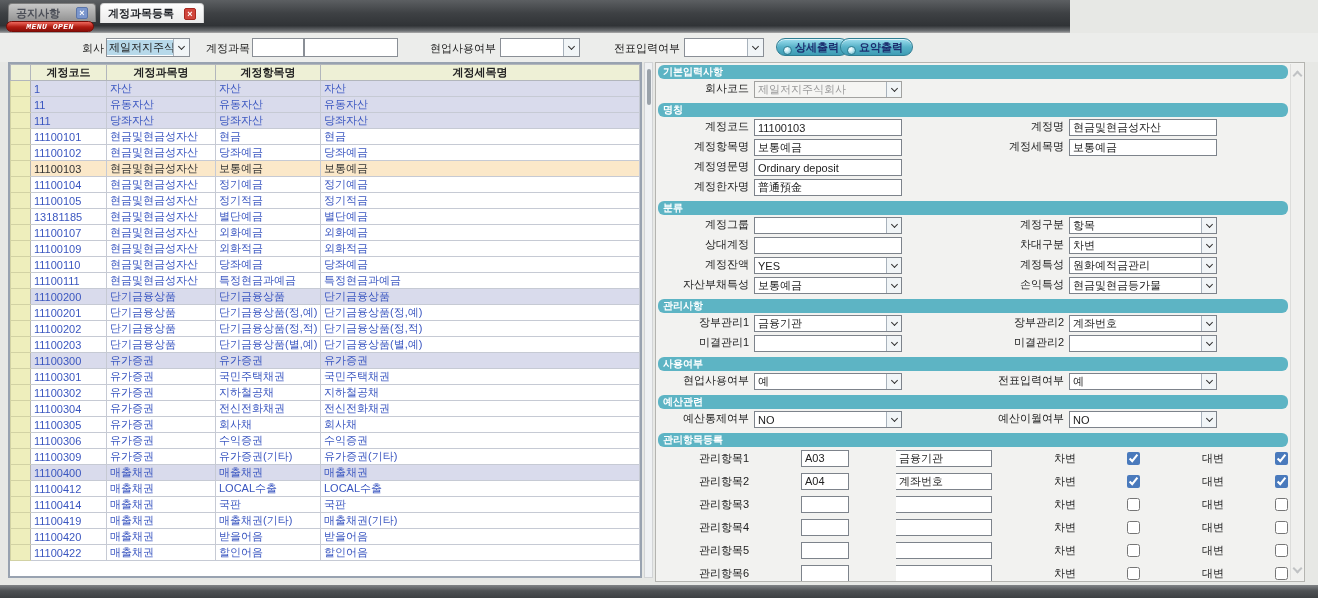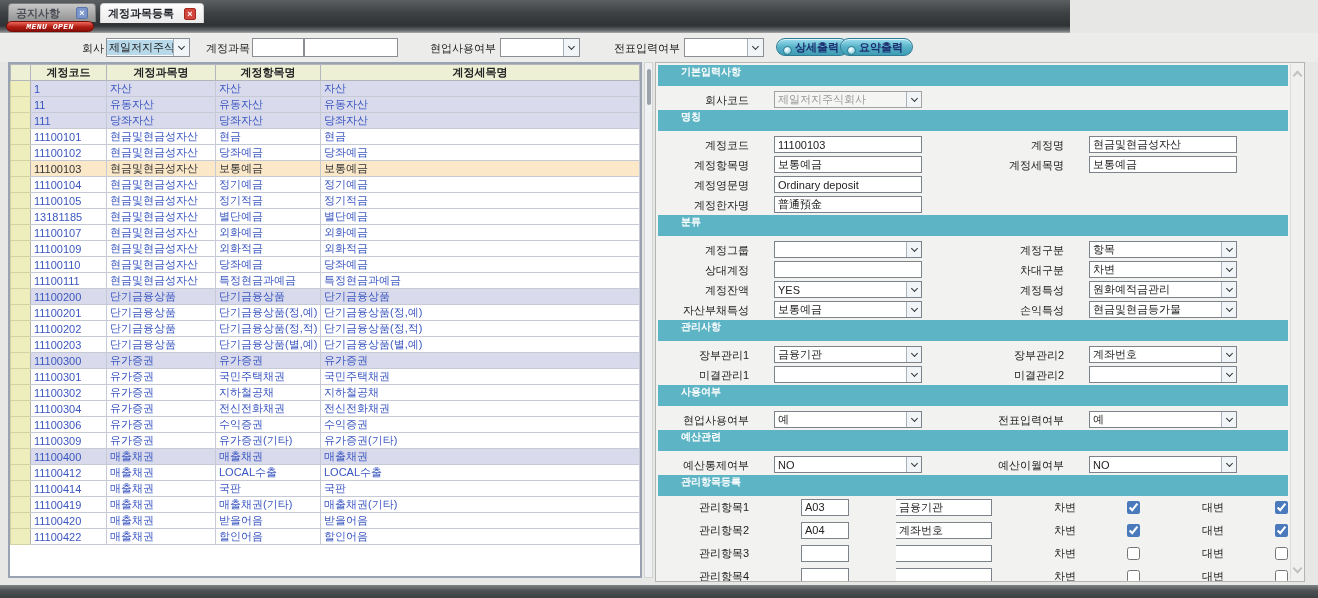--- a/index.html
+++ b/index.html
@@ -47,24 +47,24 @@
   td.ind { background:var(--indicator,#eeeebc); border-color:#d2d2a4; border-right-color:#b4b4b4; }
   tr.group td:not(.ind) { background:var(--group-row,#d9dbec); }
   tr.selected td:not(.ind) { background:var(--selected-row,#fbe8c9); color:#333; }
 
   .vscroll1 { position:absolute; left:644px; top:62px; width:9px; height:516px; background:#eff1f3; border:1px solid #d2d4d6; }
   .vscroll1 .thumb { position:absolute; left:2px; top:6px; width:4px; height:36px; background:#9aa2aa; border-radius:2px; }
 
   
   .panel { position:absolute; left:655px; top:62px; width:650px; height:520px; background:#f2f2f0;
     border:1px solid #b4b4b0; padding:1px 16px 1px 2px; overflow:hidden; }
-  .sec-title { height:21px; line-height:14px; background:var(--accent-teal,#5db4c4); color:#fff;
-    font-size:10px; font-weight:bold; padding-left:23px; margin-top:1px; }
+  .sec-title { height:14px; line-height:14px; background:var(--accent-teal,#5db4c4); color:#fff;
+    font-size:10px; font-weight:bold; padding-left:5px; margin-top:1px;border-radius:6px; }
   .fields { display:grid; grid-template-columns:1fr 1fr; padding:2px 0 1px 0; }
-  .field { display:flex; align-items:flex-end; height:20px;gap:20px; }
+  .field { display:flex; align-items:flex-start; height:20px; }
   .field.l { grid-column:1; } .field.r { grid-column:2; }
   .flabel { width:96px; text-align:right; padding-right:5px; color:#222; white-space:nowrap; flex:none; }
   .control { width:148px; height:17px; border:1px solid #7d838b; background:#fff; display:flex; align-items:center; overflow:hidden; }
   .control .val { padding:0 3px; white-space:nowrap; overflow:hidden; }
   .control .arr { margin-left:auto; width:15px; align-self:stretch; display:flex; align-items:center; justify-content:center;
     border-left:1px solid #a8b2bc; background:#f1f5f7; flex:none; }
   .control.select-dis { background:#f5f5f3; border-color:#a2a2a0; }
   .control.select-dis .val { color:#999; }
 
   .mrow { display:flex; align-items:center; height:23px;justify-content:space-between; }
@@ -317,20 +317,27 @@
         </tr>
 
         <tr class="leaf">
           <td class="ind"></td>
           <td>11100304</td>
           <td>유가증권</td>
           <td>전신전화채권</td>
           <td>전신전화채권</td>
         </tr>
 
+        <tr class="leaf">
+          <td class="ind"></td>
+          <td>11100305</td>
+          <td>유가증권</td>
+          <td>회사채</td>
+          <td>회사채</td>
+        </tr>
 
         <tr class="leaf">
           <td class="ind"></td>
           <td>11100306</td>
           <td>유가증권</td>
           <td>수익증권</td>
           <td>수익증권</td>
         </tr>
 
         <tr class="leaf">

